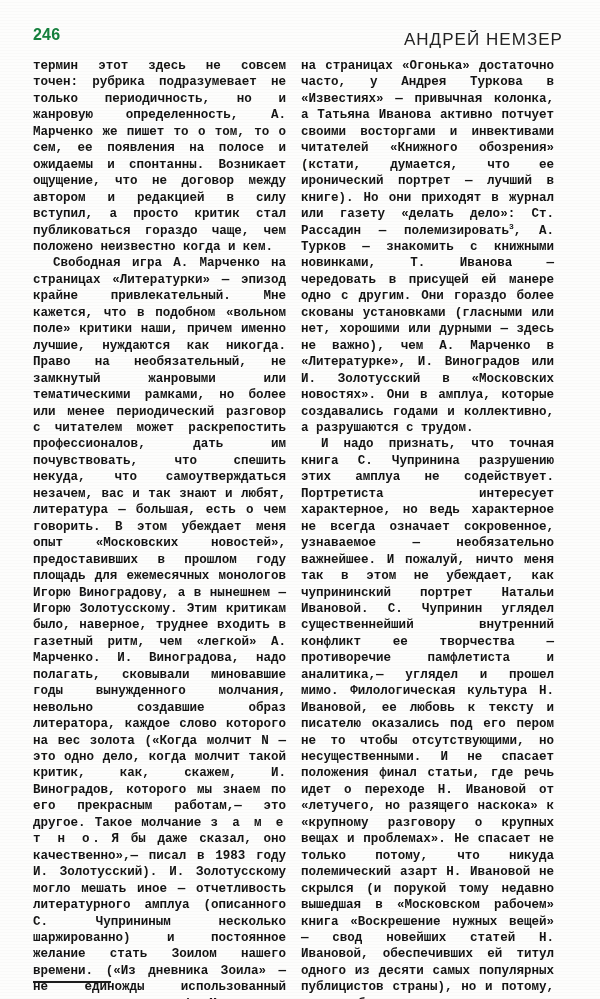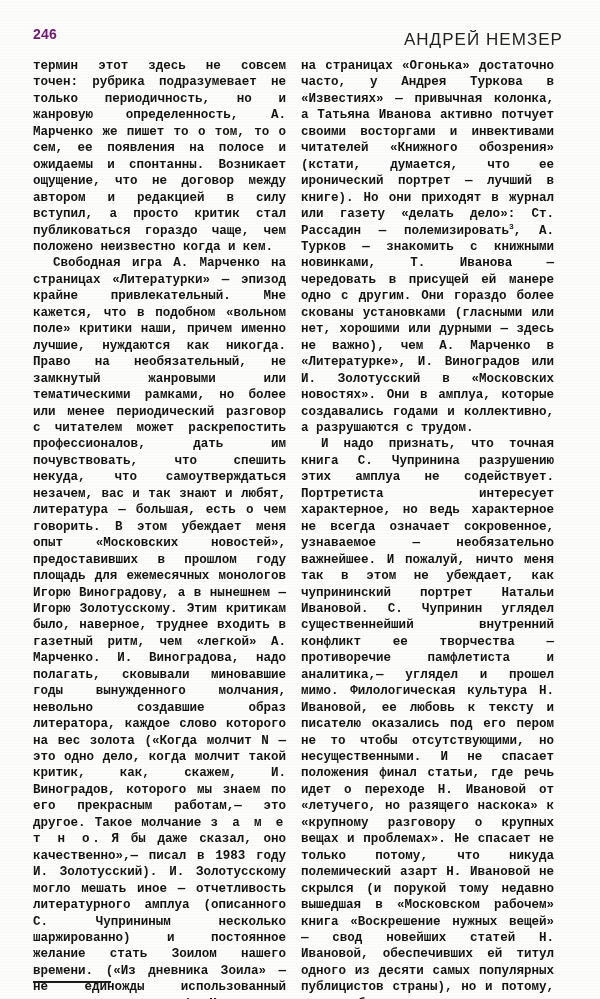--- a/index.html
+++ b/index.html
@@ -31,24 +31,24 @@
     left: 33px;
     top: 26px;
     width: 538px;
     height: 22px;
   }
   #page-number {
     position: absolute;
     left: 0;
     top: 0;
     font-family: "Liberation Sans", "DejaVu Sans", sans-serif;
-    font-size: 14px;
+    font-size: 16px;
     font-weight: 700;
     letter-spacing: 0.2px;
-    color: #701a75;
+    color: #15803d;
   }
   #running-head {
     position: absolute;
     right: 8px;
     top: 4px;
     font-family: "Liberation Sans", "DejaVu Sans", sans-serif;
     font-size: 17px;
     font-weight: 400;
     letter-spacing: 1.05px;
     color: #232323;

